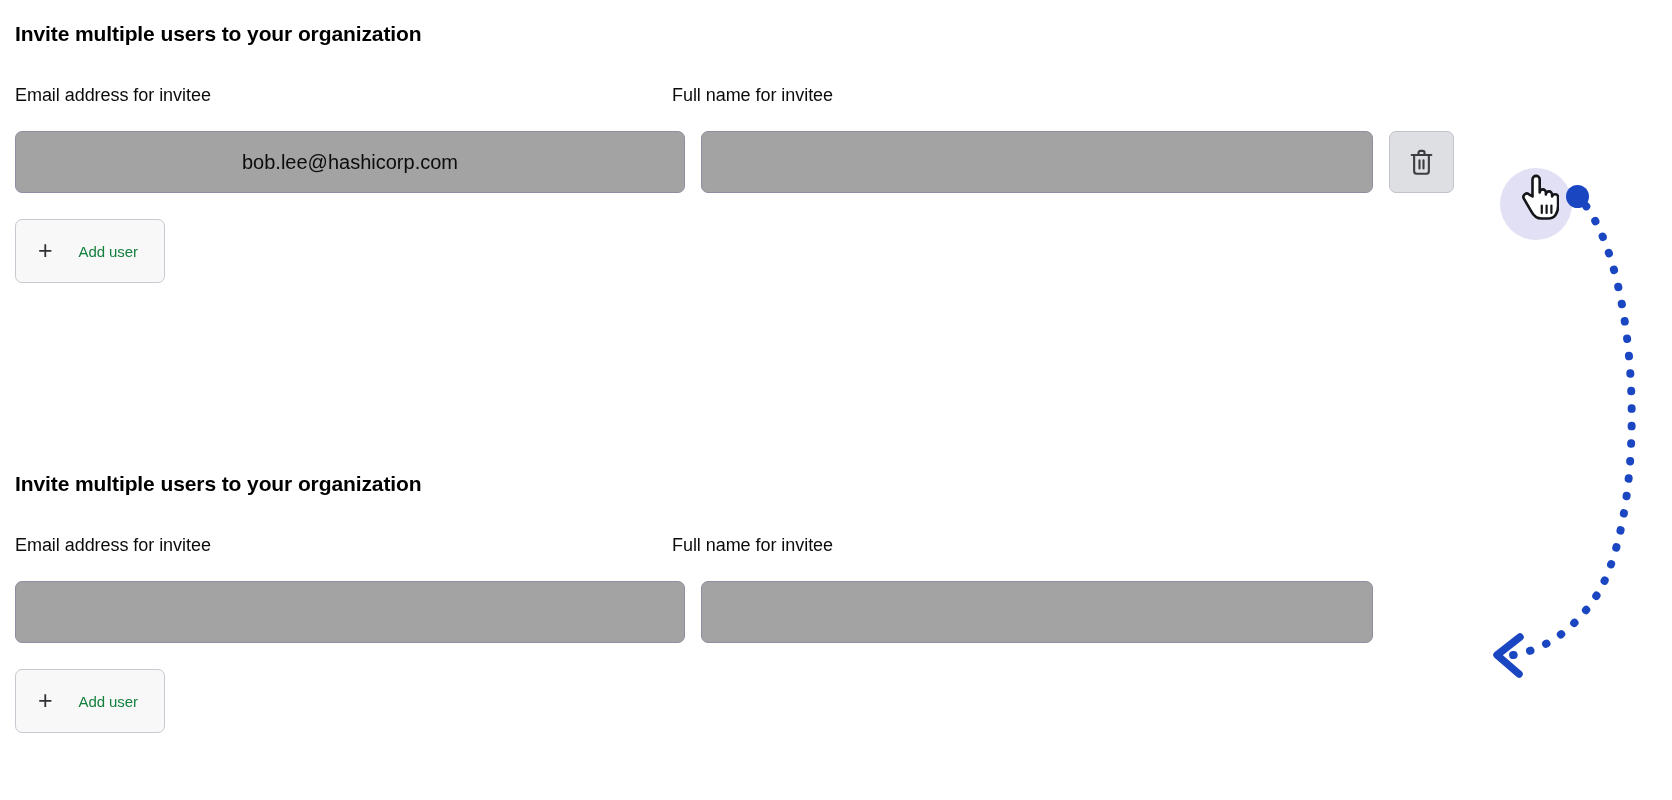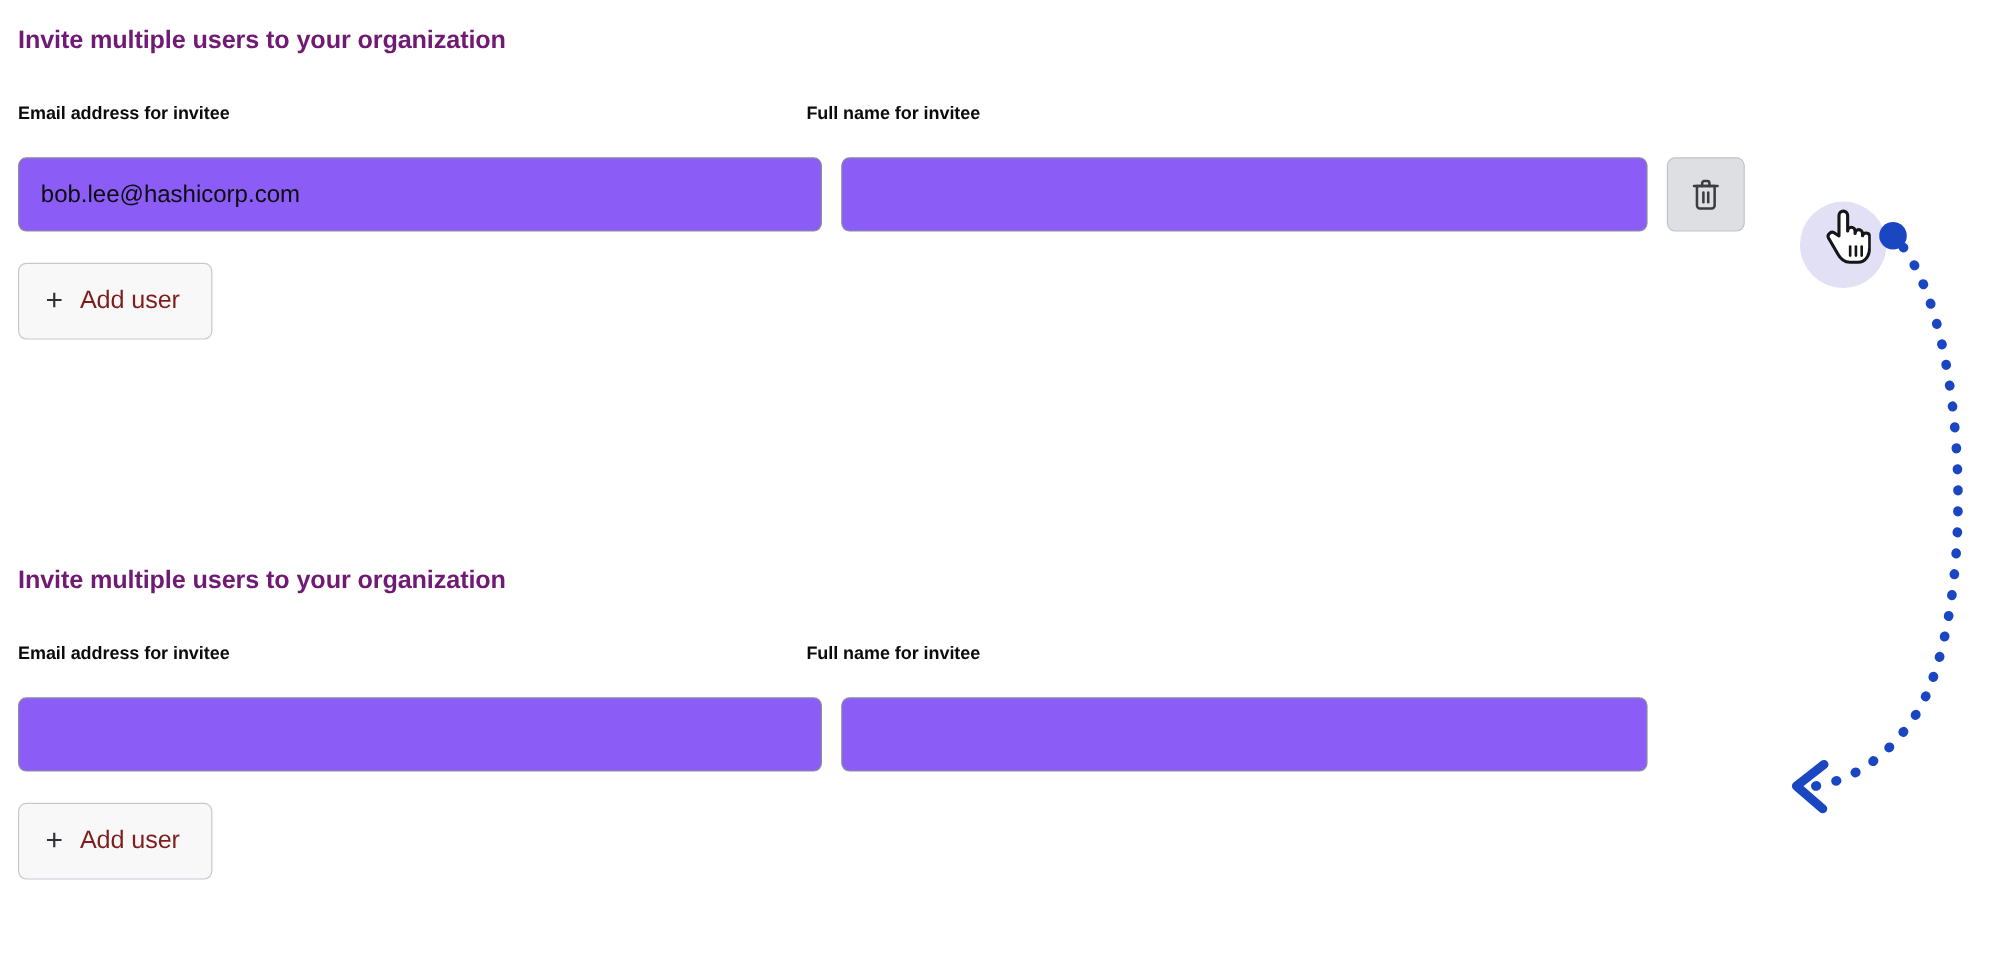--- a/index.html
+++ b/index.html
@@ -32,51 +32,52 @@
   .form-block.block-2 { top: 450px; }
 
   .form-heading {
     position: absolute;
     left: 15px;
     top: 20px;
     font-size: 21px;
     font-weight: 700;
     letter-spacing: -0.1px;
     line-height: 28px;
-    color: #701a75;
+    color: #000000;
     white-space: nowrap;
   }
 
   .field-label {
     position: absolute;
     top: 82px;
-    font-size: 15px;
-    font-weight: 700;
+    font-size: 18px;
+    font-weight: 400;
     line-height: 26px;
     letter-spacing: -0.05px;
     color: #0c0c0e;
     white-space: nowrap;
   }
   .field-label.col-email { left: 15px; }
   .field-label.col-name  { left: 672px; }
 
   .text-input {
     position: absolute;
     top: 131px;
     height: 62px;
     box-sizing: border-box;
-    background: #8b5cf6;
+    background: #a3a3a3;
     border: 1.6px solid #8c8fa1;
     border-radius: 7px;
     font-family: "Liberation Sans", sans-serif;
     font-size: 20px;
     color: #0c0c0e;
     padding: 0 18px;
     line-height: 58px;
     outline: none;
+    text-align: center;
   }
   .text-input.col-email { left: 15px;  width: 670px; }
   .text-input.col-name  { left: 701px; width: 672px; }
   .text-input::placeholder { color: #8c8fa1; }
 
   .delete-button {
     position: absolute;
     left: 1389px;
     top: 131px;
     width: 65px;
@@ -110,24 +111,25 @@
     font-family: "Liberation Sans", sans-serif;
   }
   .add-user-button .plus-icon {
     font-size: 25px;
     font-weight: 400;
     line-height: 1;
     color: #2f3136;
     margin-top: -2px;
   }
   .add-user-button .add-user-label {
-    font-size: 21px;
+    font-size: 15px;
     font-weight: 400;
-    color: #7f1d1d;
+    color: #15803d;
     letter-spacing: -0.1px;
+    margin-left: 12px;
   }
 
   
   .annotation-layer {
     position: absolute;
     inset: 0;
     pointer-events: none;
   }
   .annotation-layer svg {
     position: absolute;

